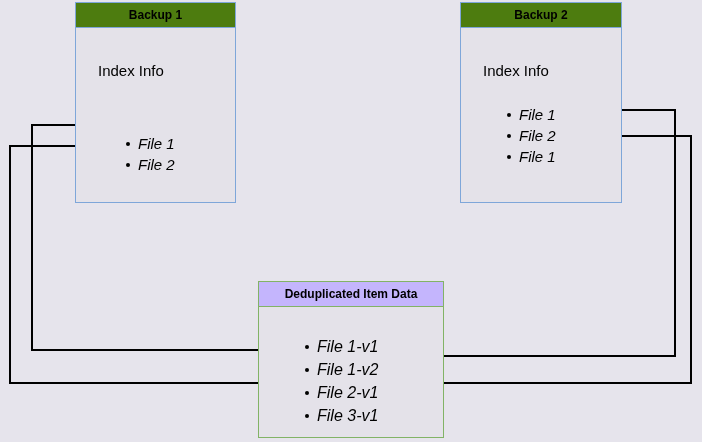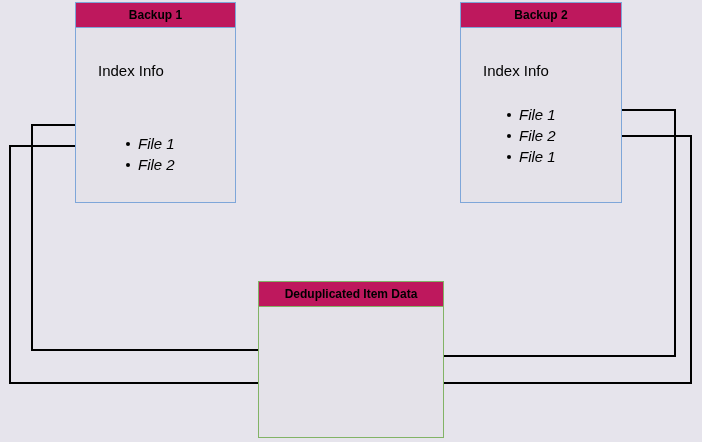--- a/index.html
+++ b/index.html
@@ -28,33 +28,33 @@
     background: #e4e2e9;
   }
   .node > .node-header {
     box-sizing: border-box;
     height: 25px;
     line-height: 24px;
     text-align: center;
     font-size: 12px;
     font-weight: bold;
     color: #000000;
-    background: #be185d;
+    background: #4d7c0f;
     border-bottom: 1px solid #7ea6d9;
   }
   .node > .node-body {
     position: relative;
     height: calc(100% - 25px);
   }
 
   .node.green {
     border-color: #82b366;
   }
   .node.green > .node-header {
-    background: #be185d;
+    background: #c4b5fd;
     border-bottom-color: #82b366;
     text-align: center;
   }
 
   
   .caption {
     position: absolute;
     font-size: 15px;
     color: #000000;
     white-space: nowrap;
@@ -150,15 +150,23 @@
       <ul class="file-list" style="left:44px; top:76px;">
         <li>File 1</li>
         <li>File 2</li>
         <li>File 1</li>
       </ul>
     </div>
   </div>
 
   <div class="node green" style="left:258px; top:281px; width:186px; height:157px;">
     <div class="node-header">Deduplicated Item Data</div>
+    <div class="node-body">
+      <ul class="file-list big" style="left:44px; top:28px;">
+        <li>File 1-v1</li>
+        <li>File 1-v2</li>
+        <li>File 2-v1</li>
+        <li>File 3-v1</li>
+      </ul>
+    </div>
   </div>
 
 </div>
 
 </body></html>

